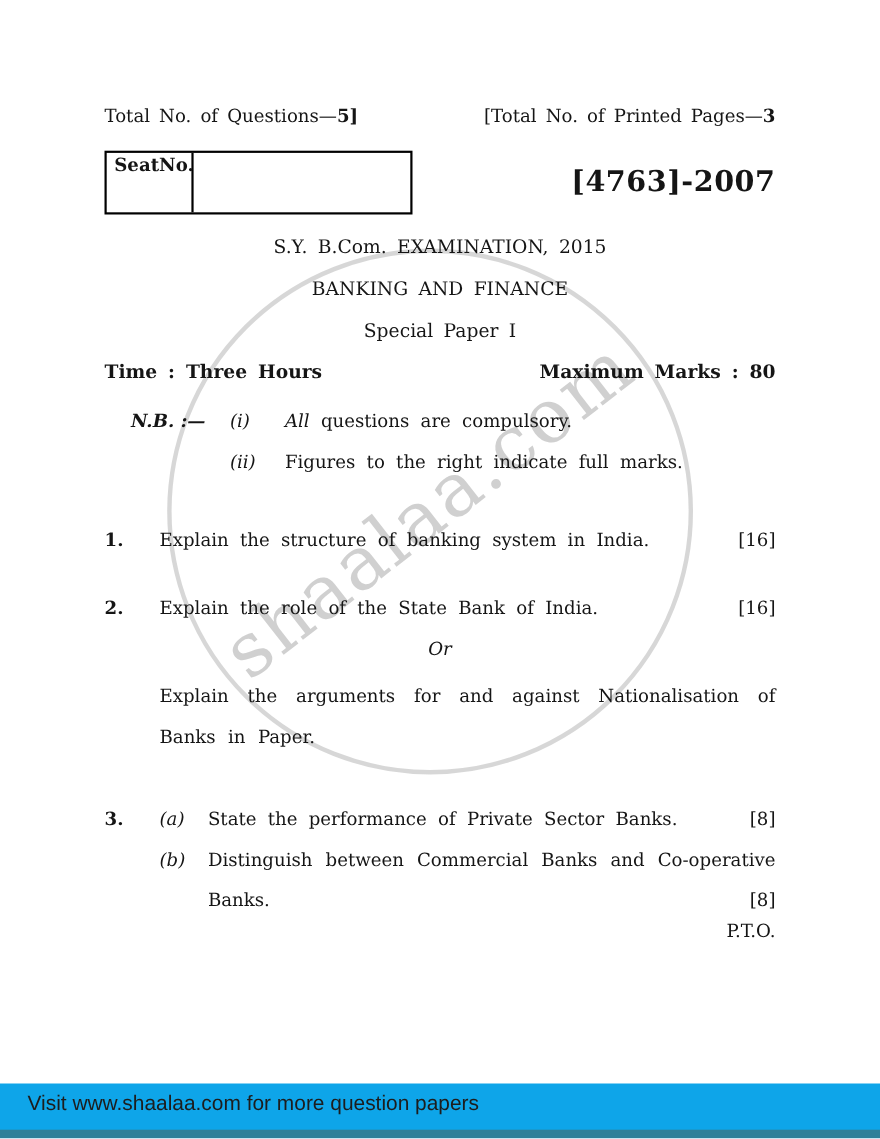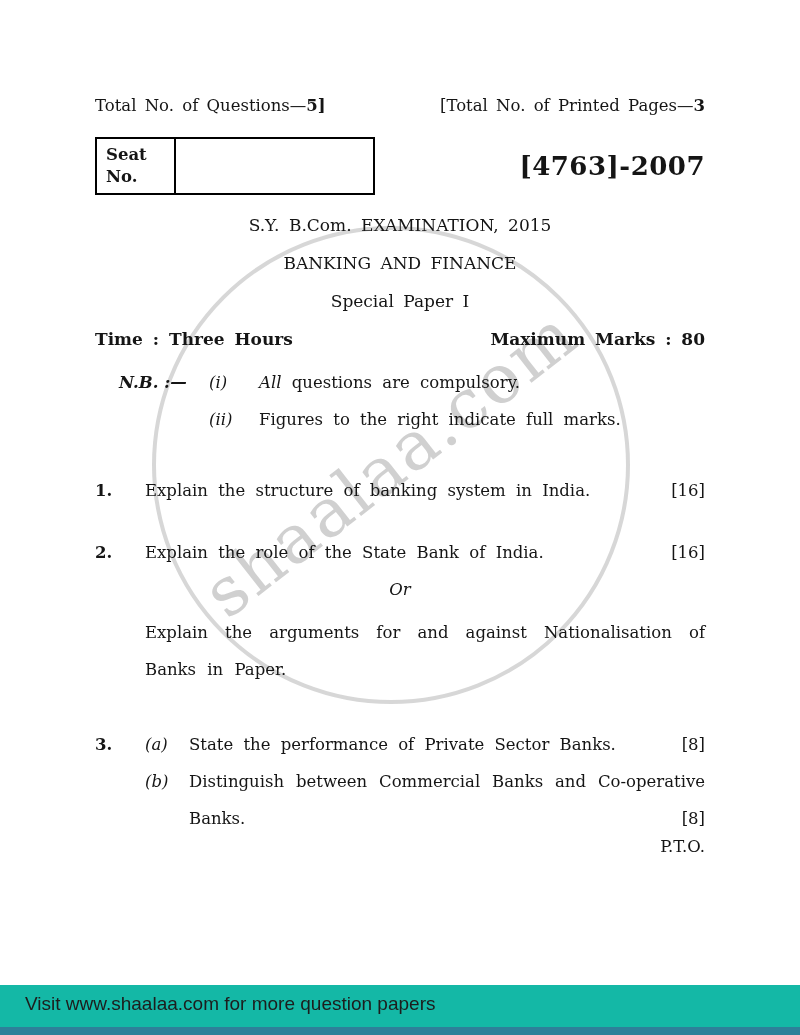--- a/index.html
+++ b/index.html
@@ -59,21 +59,21 @@
     width: 276px;
     height: 54px;
     background: transparent;
   }
   .seat-label {
     width: 68px;
     border-right: 2px solid #000;
     font-weight: bold;
     font-size: 16.5px;
     display: flex;
-    flex-direction: column;
+    flex-direction: row;
     justify-content: center;
     padding-left: 9px;
     line-height: 22px;
   }
   .seat-input { flex: 1; }
   .paper-code {
     font-size: 26px;
     font-weight: bold;
     letter-spacing: 0.5px;
   }
@@ -140,21 +140,21 @@
   }
   .q3-marks-abs { position: absolute; right: 0; bottom: 0; }
 
   .pto { margin-top: 0; text-align: right; font-size: 16.5px; }
 
   
   .footer {
     position: absolute;
     left: 0; right: 0; bottom: 0;
     z-index: 2;
-    background: #14b8a6;
+    background: #0ea5e9;
   }
   .footer-text {
     font-family: "Liberation Sans", sans-serif;
     font-size: 19px;
     color: #1d1d1d;
     padding: 8px 0 12px 25px;
   }
   .footer-bar { height: 8px; background: #2e8099; }
 </style>
 </head>

